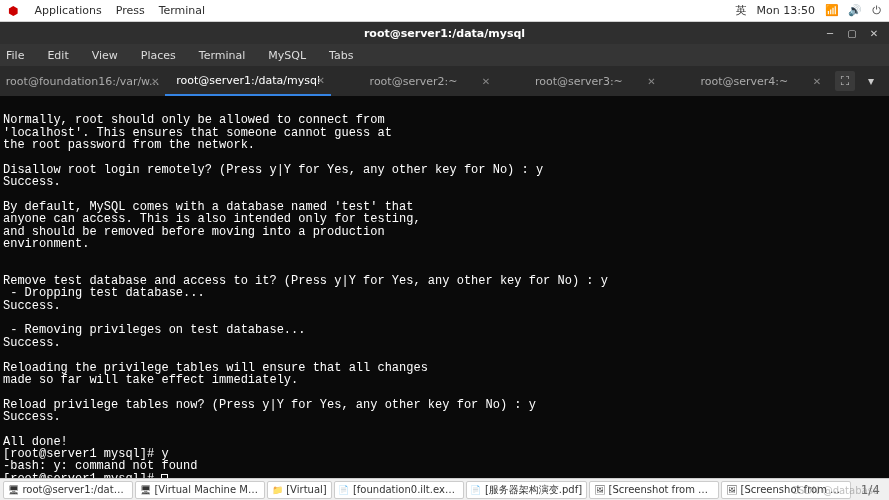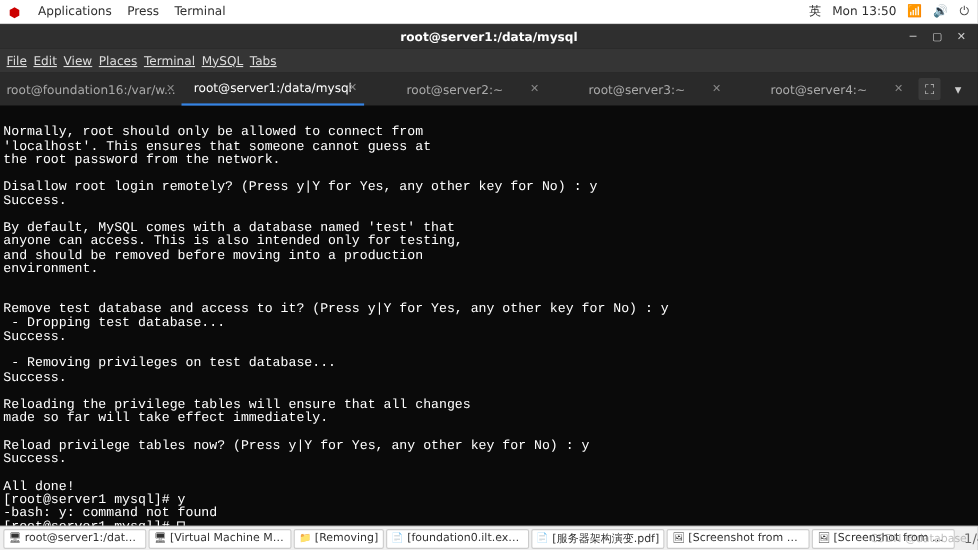--- a/index.html
+++ b/index.html
@@ -61,22 +61,21 @@
 }
 
 .menu-bar {
   height: 22px;
   background: #353535;
   color: #ddd;
   display: flex;
   align-items: center;
   padding: 0 6px;
   font-size: 11px;
-  gap: 6px;
-  text-decoration: underline;
+  gap: 23px;
 }
 .menu-bar span { cursor: pointer; }
 
 .tab-bar {
   height: 30px;
   background: #2a2a2a;
   display: flex;
   align-items: stretch;
   font-size: 11px;
   color: #aaa;
@@ -294,21 +293,21 @@
   <div class="task-item">
     <span class="ti-icon">🖥</span>
     <span class="ti-label">root@server1:/data/m...</span>
   </div>
   <div class="task-item">
     <span class="ti-icon">🖥</span>
     <span class="ti-label">[Virtual Machine Manag...</span>
   </div>
   <div class="task-item">
     <span class="ti-icon">📁</span>
-    <span class="ti-label">[Removing]</span>
+    <span class="ti-label">[Virtual]</span>
   </div>
   <div class="task-item">
     <span class="ti-icon">📄</span>
     <span class="ti-label">[foundation0.ilt.exampl...</span>
   </div>
   <div class="task-item">
     <span class="ti-icon">📄</span>
     <span class="ti-label">[服务器架构演变.pdf]</span>
   </div>
   <div class="task-item">

